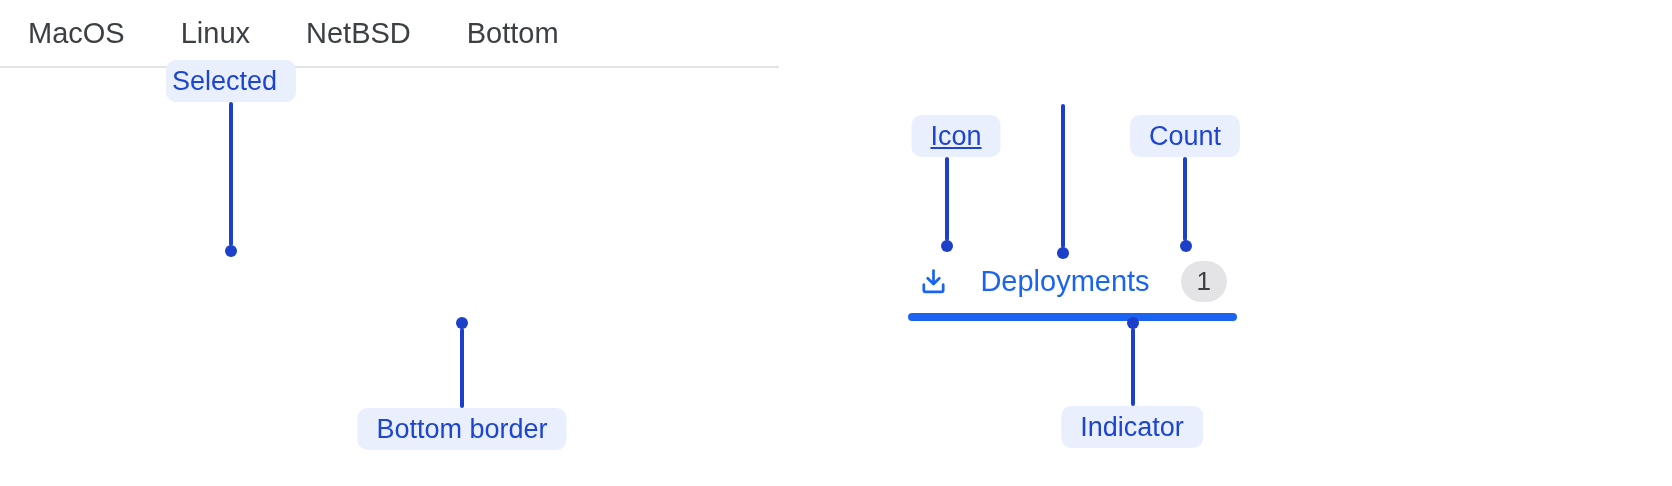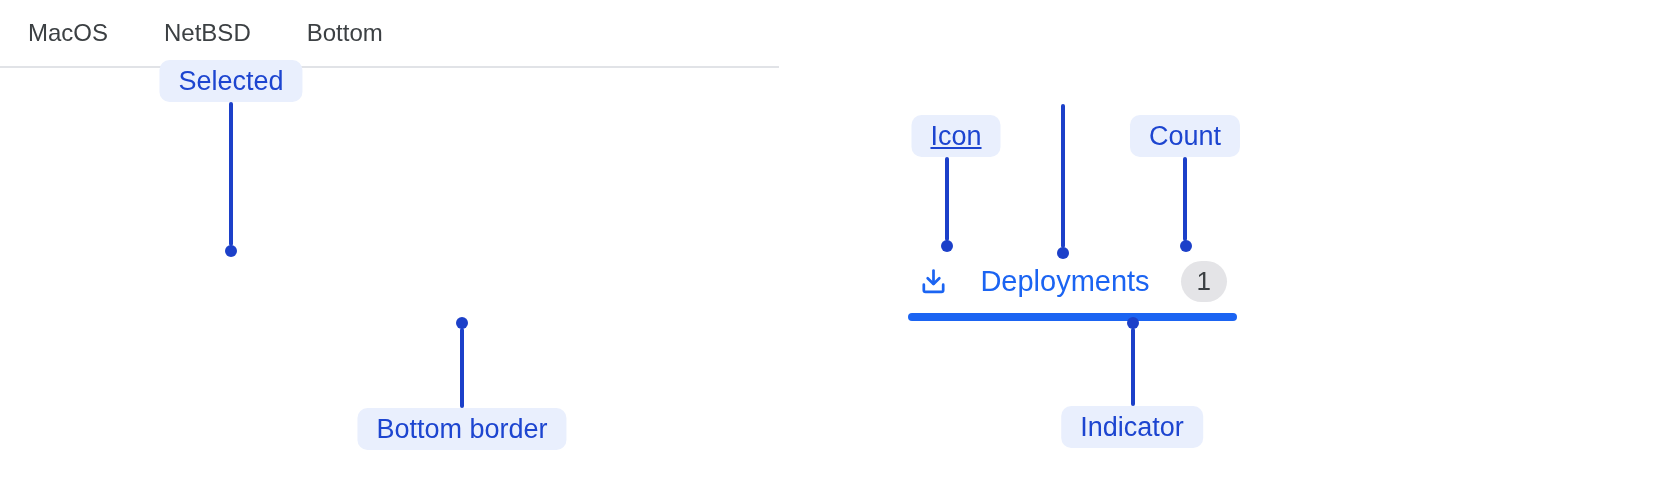--- a/index.html
+++ b/index.html
@@ -15,21 +15,21 @@
   }
   *{margin:0;padding:0;box-sizing:border-box;}
   html,body{width:1672px;height:486px;background:var(--bg);
     font-family:"Liberation Sans","DejaVu Sans",sans-serif;}
   .stage{position:relative;width:1672px;height:486px;overflow:hidden;background:var(--bg);}
 
   
   .tabbar{position:absolute;left:0;top:252;width:779px;height:68px;display:flex;
     align-items:center;border-bottom:2px solid var(--track-gray);}
   .tab{position:relative;height:100%;display:flex;align-items:center;
-    padding:0 28px;font-size:24px;color:var(--inactive-text);cursor:pointer;
+    padding:0 28px;font-size:29px;color:var(--inactive-text);cursor:pointer;
     white-space:nowrap;}
   .tab.selected{color:var(--accent-blue);}
   .tab .underline{display:none;}
   .tab.selected .underline{display:block;position:absolute;left:0;right:0;bottom:-5px;
     height:8px;border-radius:4px;background:var(--accent-blue);}
 
   
   .anatomy-tab{position:absolute;left:908px;top:250px;width:329px;height:63px;
     display:flex;align-items:center;justify-content:center;gap:31px;cursor:pointer;}
   .anatomy-tab .tab-label{font-size:29px;color:var(--accent-blue);white-space:nowrap;}
@@ -53,41 +53,45 @@
 <body>
 
 <div class="stage">
 
   <div class="tabbar">
     <div class="tab">
       <span>MacOS</span>
 
     </div>
     <div class="tab">
+      <span>Linux</span>
+
+    </div>
+    <div class="tab">
       <span>NetBSD</span>
 
     </div>
     <div class="tab">
       <span>Bottom</span>
 
     </div>
   </div>
 
   <div class="anatomy-tab">
     <svg class="dl-icon" viewBox="0 0 24 24" fill="none" stroke="currentColor" stroke-width="2.1" stroke-linecap="round" stroke-linejoin="round">
       <path d="M12 3.5v10"></path>
       <path d="M7.5 9.5l4.5 4.5 4.5-4.5"></path>
       <path d="M4.5 14.5v4.2a1.3 1.3 0 0 0 1.3 1.3h12.4a1.3 1.3 0 0 0 1.3-1.3v-4.2"></path>
     </svg>
     <span class="tab-label">Deployments</span>
     <span class="count-badge">1</span>
   </div>
   <div class="indicator"></div>
 
-  <div class="pill" style="left:231px;top:60px;">Selected</div>
+  <div class="pill" style="left:231px;top:60px;padding-left:6px;">Selected</div>
   <div class="connector" style="left:231px;top:102px;height:144px;"></div>
   <div class="dot" style="left:225px;top:245px;"></div>
 
   <div class="dot" style="left:456px;top:317px;"></div>
   <div class="connector" style="left:462px;top:328px;height:80px;"></div>
   <div class="pill" style="left:462px;top:408px;">Bottom border</div>
 
   <div class="pill" style="left:956px;top:115px;text-decoration:underline;">Icon</div>
   <div class="connector" style="left:947px;top:157px;height:84px;"></div>
   <div class="dot" style="left:941px;top:240px;"></div>

